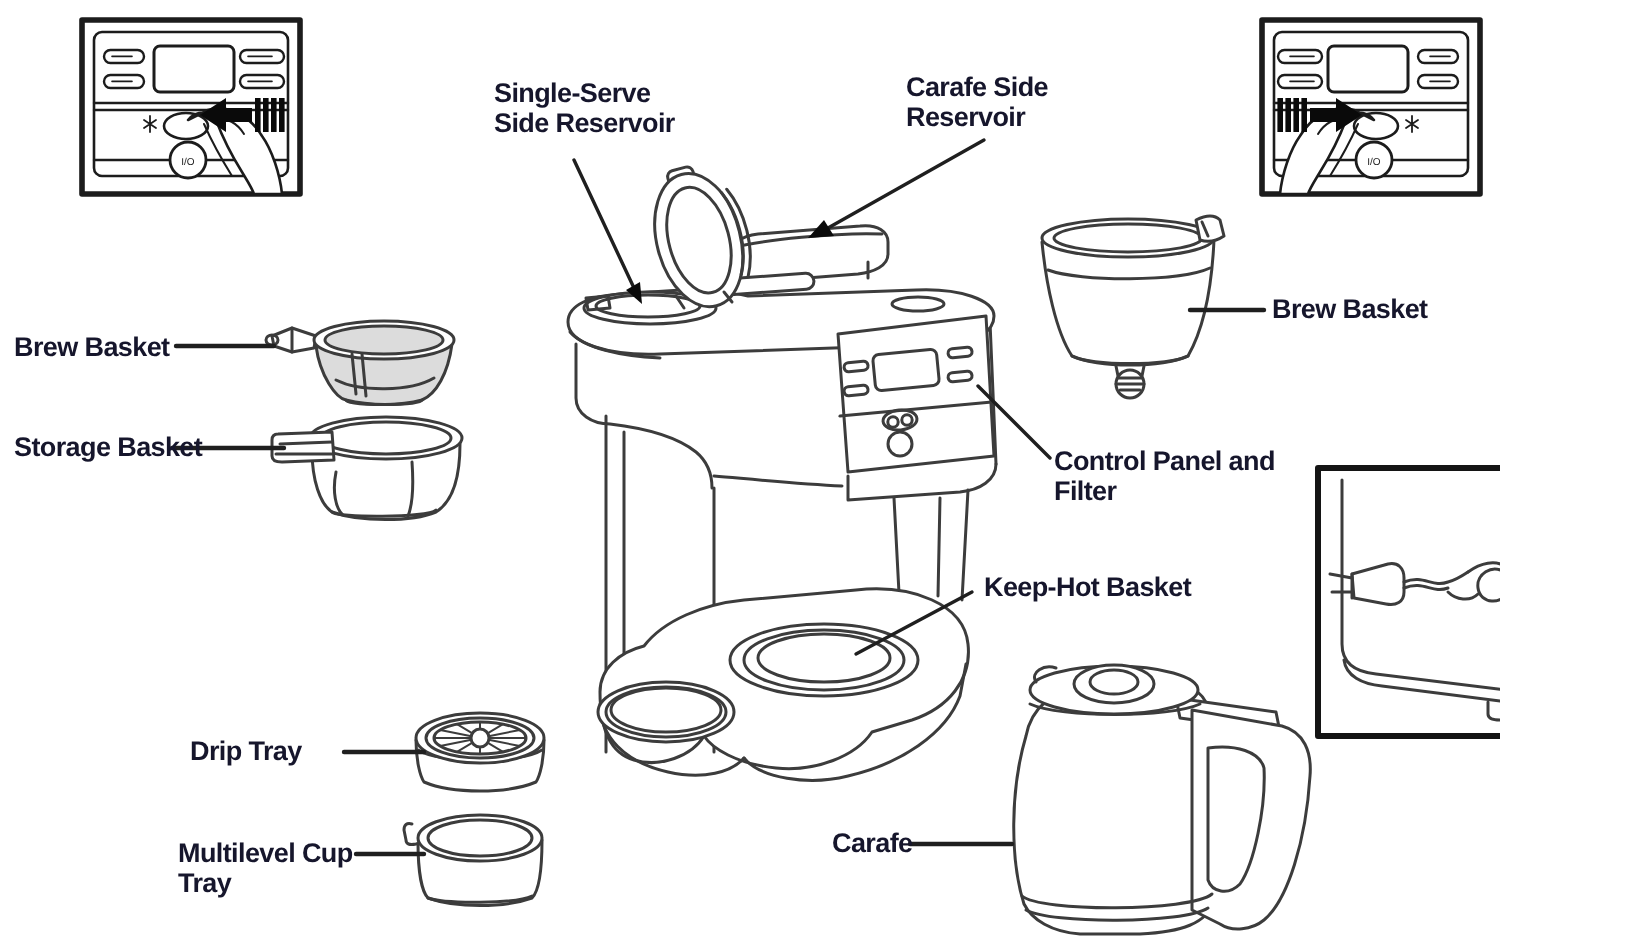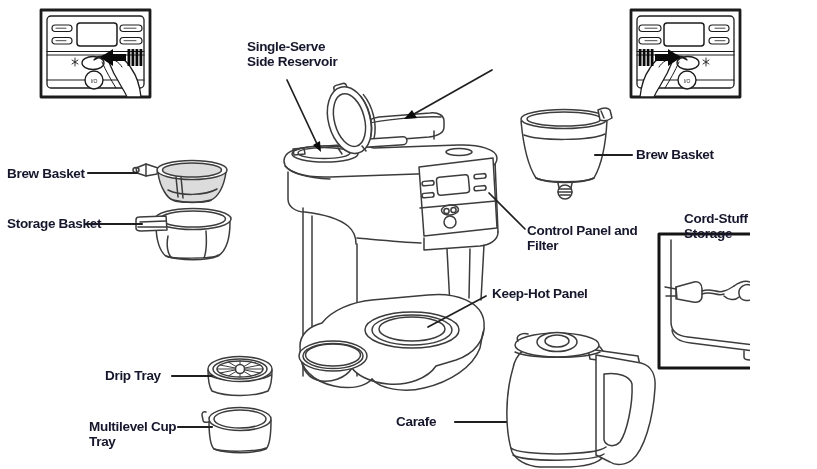--- a/index.html
+++ b/index.html
@@ -255,28 +255,29 @@
       <g>
         <path d="M492,70 L414,114" stroke-width="1.7"></path>
         <polygon points="404,119 412,110 417,118" fill="#0a0a0a" stroke="none"></polygon>
       </g>
     </g>
   </g>
 </svg>
 
 <div class="lbl" style="left:247px;top:39px">Single-Serve
 Side Reservoir</div>
+<div class="lbl" style="left:453px;top:36px">Carafe Side
+Reservoir</div>
 <div class="lbl" style="left:7px;top:166px">Brew Basket</div>
 <div class="lbl" style="left:7px;top:216px">Storage Basket</div>
 <div class="lbl" style="left:636px;top:147px">Brew Basket</div>
 <div class="lbl" style="left:527px;top:223px">Control Panel and
 Filter</div>
-<div class="lbl" style="left:684px;top:211px">Cord-Stuff Storage</div>
-<div class="lbl" style="left:492px;top:286px">Keep-Hot Panel</div>
-<div class="lbl" style="left:105px;top:368px">Drip Tray</div>
+<div class="lbl" style="left:492px;top:286px">Keep-Hot Basket</div>
+<div class="lbl" style="left:95px;top:368px">Drip Tray</div>
 <div class="lbl" style="left:89px;top:419px">Multilevel Cup
 Tray</div>
-<div class="lbl" style="left:396px;top:414px">Carafe</div>
+<div class="lbl" style="left:416px;top:414px">Carafe</div>
 
 <div class="wm1">A</div>
 <div class="wm2">Go</div>
 
 </div>
 
 </body></html>

